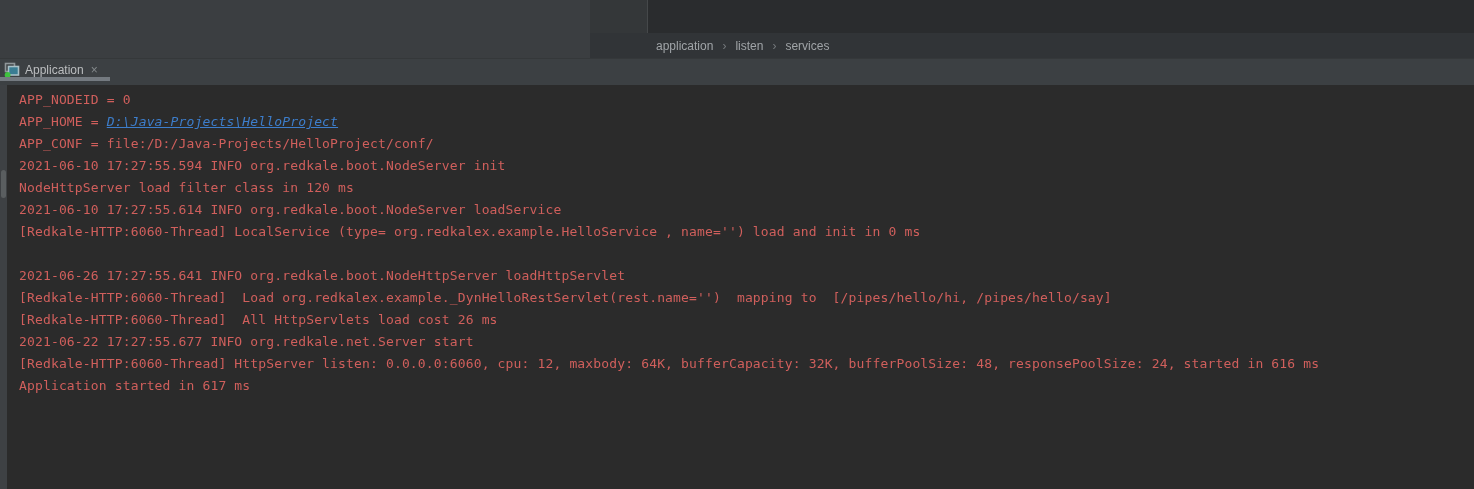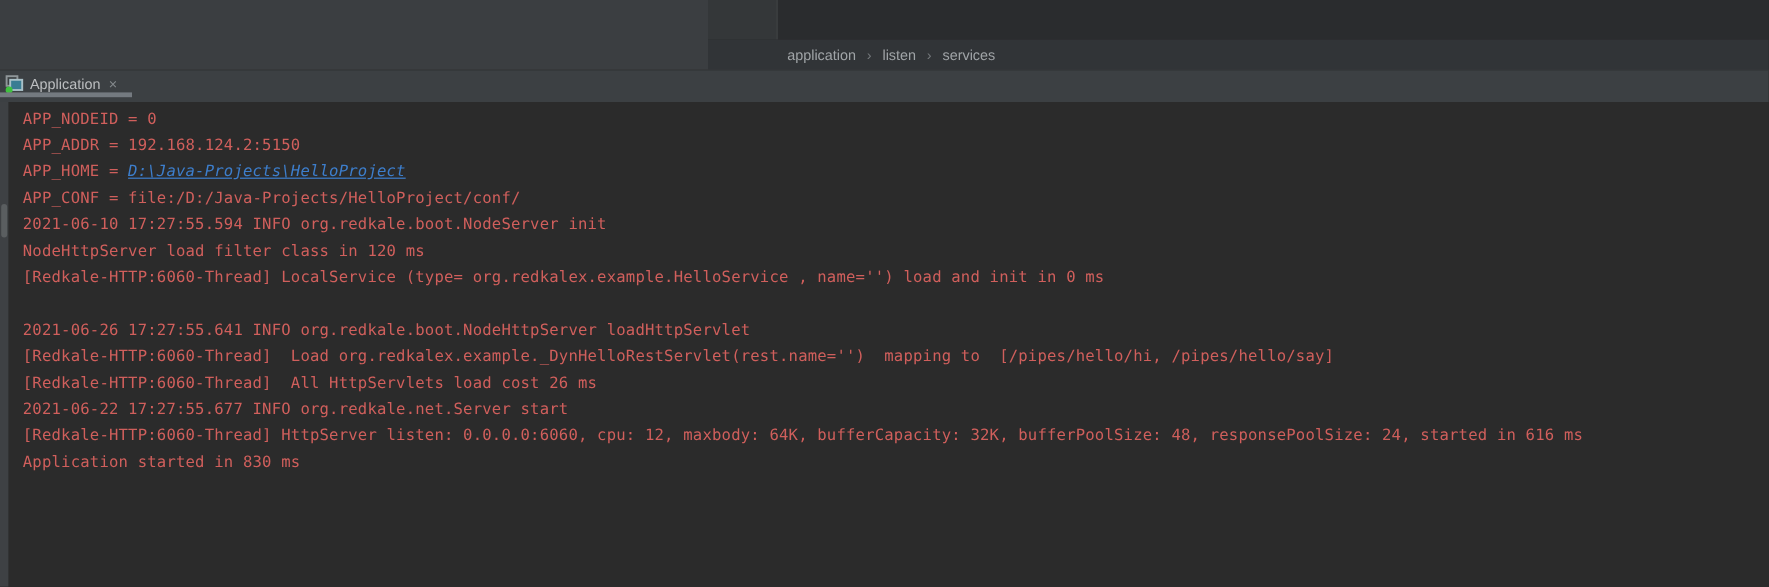--- a/index.html
+++ b/index.html
@@ -93,29 +93,29 @@
     </div>
     <div class="tab-underline"></div>
   </div>
 
   <div class="console">
     <div class="console-gutter">
       <div class="console-scroll-thumb"></div>
     </div>
     <div class="console-lines">
         <div class="console-line"><span class="seg-err">APP_NODEID = 0</span></div>
-        <div class="console-line"><span class="seg-err">APP_ADDR = 192.168.124.2:5150</span></div>
         <div class="console-line"><span class="seg-err">APP_HOME = </span><span class="seg-link">D:\Java-Projects\HelloProject</span></div>
         <div class="console-line"><span class="seg-err">APP_CONF = file:/D:/Java-Projects/HelloProject/conf/</span></div>
         <div class="console-line"><span class="seg-err">2021-06-10 17:27:55.594 INFO org.redkale.boot.NodeServer init</span></div>
         <div class="console-line"><span class="seg-err">NodeHttpServer load filter class in 120 ms</span></div>
+        <div class="console-line"><span class="seg-err">2021-06-10 17:27:55.614 INFO org.redkale.boot.NodeServer loadService</span></div>
         <div class="console-line"><span class="seg-err">[Redkale-HTTP:6060-Thread] LocalService (type= org.redkalex.example.HelloService , name='') load and init in 0 ms</span></div>
         <div class="console-line"> </div>
         <div class="console-line"><span class="seg-err">2021-06-26 17:27:55.641 INFO org.redkale.boot.NodeHttpServer loadHttpServlet</span></div>
         <div class="console-line"><span class="seg-err">[Redkale-HTTP:6060-Thread]  Load org.redkalex.example._DynHelloRestServlet(rest.name='')  mapping to  [/pipes/hello/hi, /pipes/hello/say]</span></div>
         <div class="console-line"><span class="seg-err">[Redkale-HTTP:6060-Thread]  All HttpServlets load cost 26 ms</span></div>
         <div class="console-line"><span class="seg-err">2021-06-22 17:27:55.677 INFO org.redkale.net.Server start</span></div>
         <div class="console-line"><span class="seg-err">[Redkale-HTTP:6060-Thread] HttpServer listen: 0.0.0.0:6060, cpu: 12, maxbody: 64K, bufferCapacity: 32K, bufferPoolSize: 48, responsePoolSize: 24, started in 616 ms</span></div>
-        <div class="console-line"><span class="seg-err">Application started in 830 ms</span></div>
+        <div class="console-line"><span class="seg-err">Application started in 617 ms</span></div>
       </div>
   </div>
 
 </div>
 
 </body></html>

